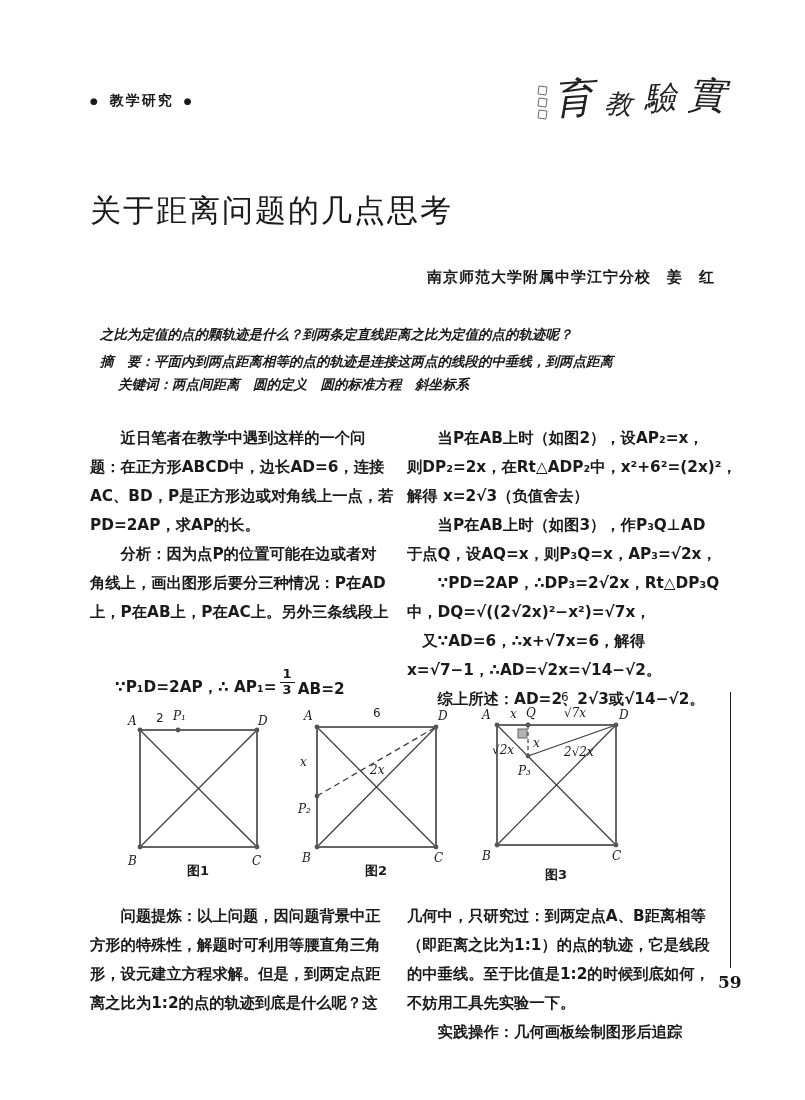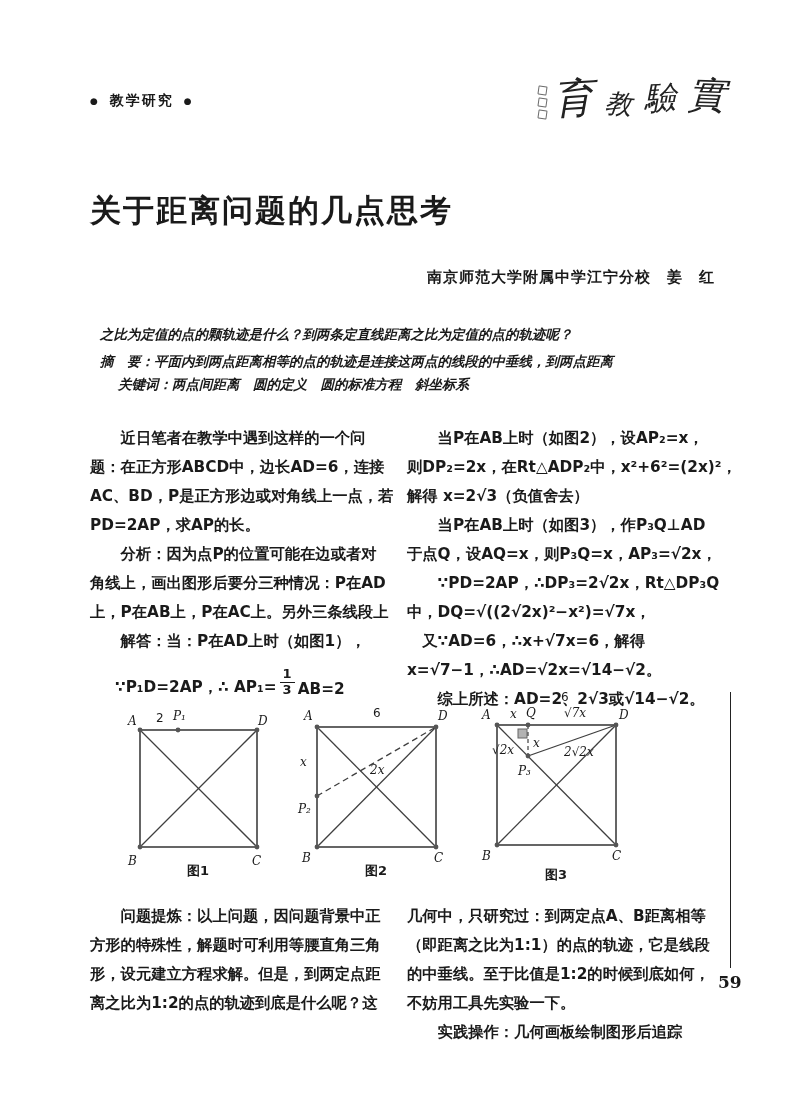--- a/index.html
+++ b/index.html
@@ -12,21 +12,21 @@
   
   #logo{left:538px;top:74px;width:215px;height:62px;display:flex;align-items:flex-start;}
   #logo .sig{display:flex;flex-direction:column;gap:3px;margin:12px 6px 0 0;}
   #logo .sig i{display:block;width:7px;height:7px;border:1px solid #3a3a3a;border-radius:1px;transform:rotate(8deg);opacity:.75;}
   #logo .ch{font-family:"DejaVu Serif",serif;font-style:italic;color:#222;line-height:1;}
   #logo .ch:nth-child(2){font-size:40px;transform:rotate(-4deg);margin-top:4px;}
   #logo .ch:nth-child(3){font-size:27px;transform:rotate(6deg);margin:16px 0 0 12px;}
   #logo .ch:nth-child(4){font-size:32px;transform:rotate(-3deg);margin:8px 0 0 12px;}
   #logo .ch:nth-child(5){font-size:38px;transform:rotate(2deg);margin:2px 0 0 12px;}
   
-  #title{left:90px;top:190px;font-size:31px;font-weight:700;letter-spacing:2px;}
+  #title{left:90px;top:190px;font-size:31px;font-weight:400;letter-spacing:2px;}
   #byline{right:90px;top:268px;font-size:15px;font-weight:700;letter-spacing:1px;}
   
   #abstract{left:100px;top:321px;width:630px;font-size:13.5px;font-weight:700;font-style:italic;}
   #abstract .tline{line-height:27px;white-space:nowrap;}
   #keywords{left:118px;top:376px;font-size:13.5px;font-weight:700;font-style:italic;white-space:nowrap;}
   
   .col{font-size:15.3px;font-weight:700;}
   .col .tline{line-height:29px;white-space:nowrap;}
   #coltl{left:90px;top:424px;width:315px;}
   #coltr{left:407px;top:424px;width:315px;}
@@ -79,21 +79,20 @@
   <div class="abs" id="keywords">关键词：两点间距离　圆的定义　圆的标准方程　斜坐标系</div>
 
   <div class="abs col" id="coltl">
       <div class="tline">　　近日笔者在教学中遇到这样的一个问</div>
       <div class="tline">题：在正方形ABCD中，边长AD=6，连接</div>
       <div class="tline">AC、BD，P是正方形边或对角线上一点，若</div>
       <div class="tline">PD=2AP，求AP的长。</div>
       <div class="tline">　　分析：因为点P的位置可能在边或者对</div>
       <div class="tline">角线上，画出图形后要分三种情况：P在AD</div>
       <div class="tline">上，P在AB上，P在AC上。另外三条线段上</div>
-      <div class="tline">　　解答：当：P在AD上时（如图1），</div>
     </div>
   <div class="abs col" id="coltr">
       <div class="tline">　　当P在AB上时（如图2），设AP₂=x，</div>
       <div class="tline">则DP₂=2x，在Rt△ADP₂中，x²+6²=(2x)²，</div>
       <div class="tline">解得 x=2√3（负值舍去）</div>
       <div class="tline">　　当P在AB上时（如图3），作P₃Q⊥AD</div>
       <div class="tline">于点Q，设AQ=x，则P₃Q=x，AP₃=√2x，</div>
       <div class="tline">　　∵PD=2AP，∴DP₃=2√2x，Rt△DP₃Q</div>
       <div class="tline">中，DQ=√((2√2x)²−x²)=√7x，</div>
       <div class="tline">　又∵AD=6，∴x+√7x=6，解得</div>

